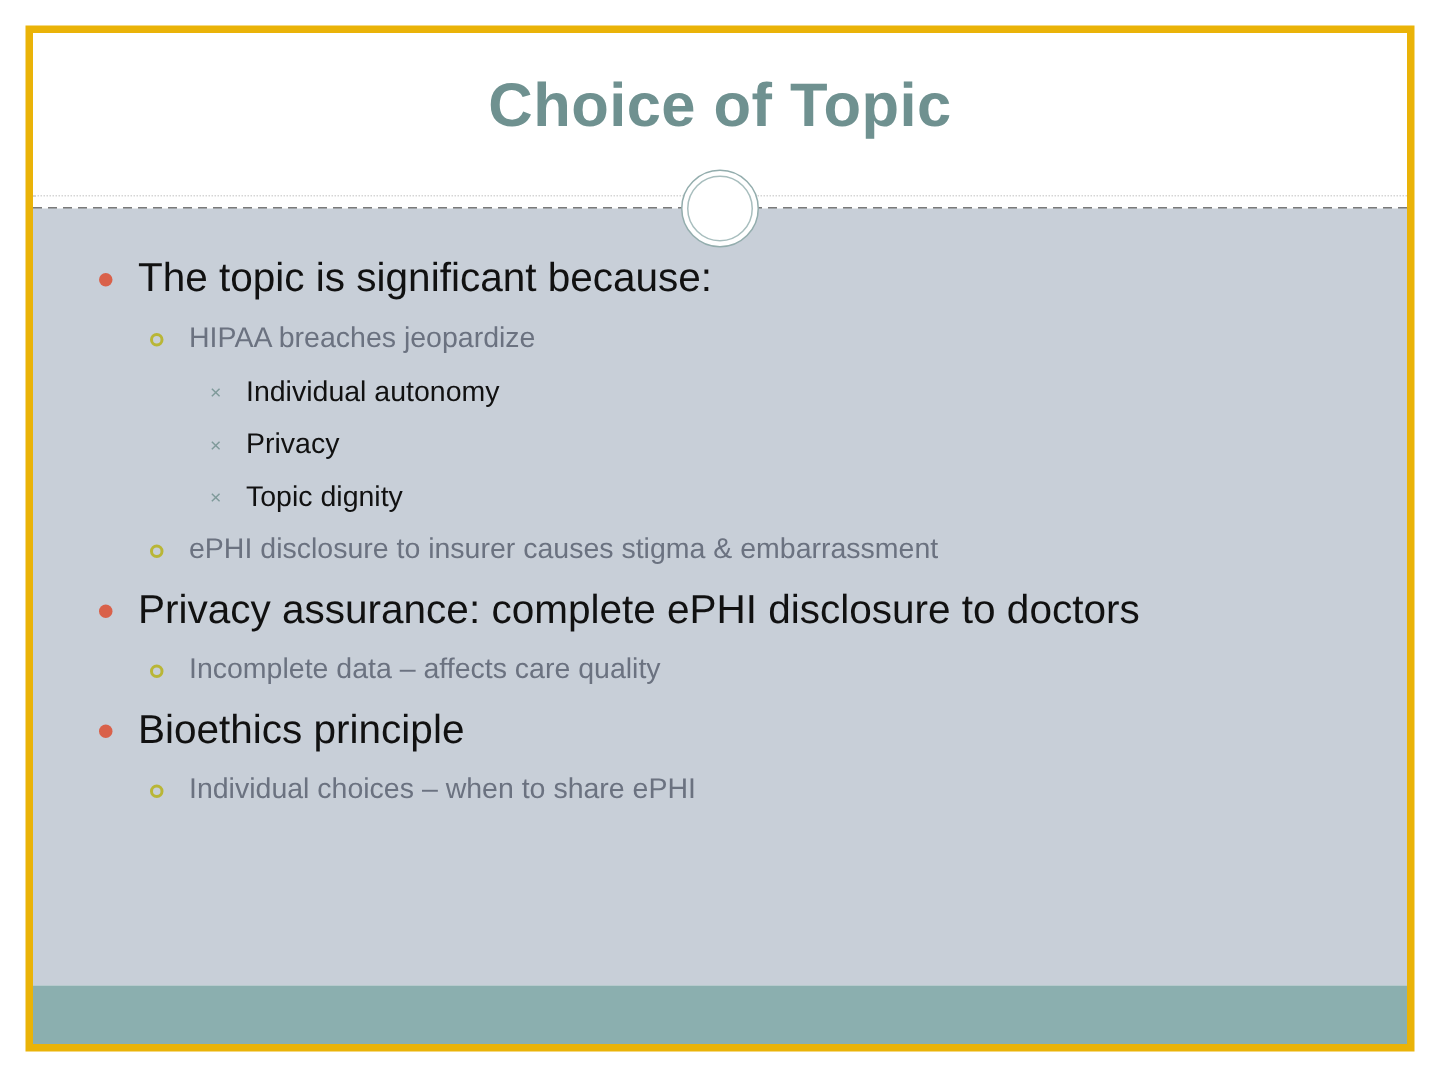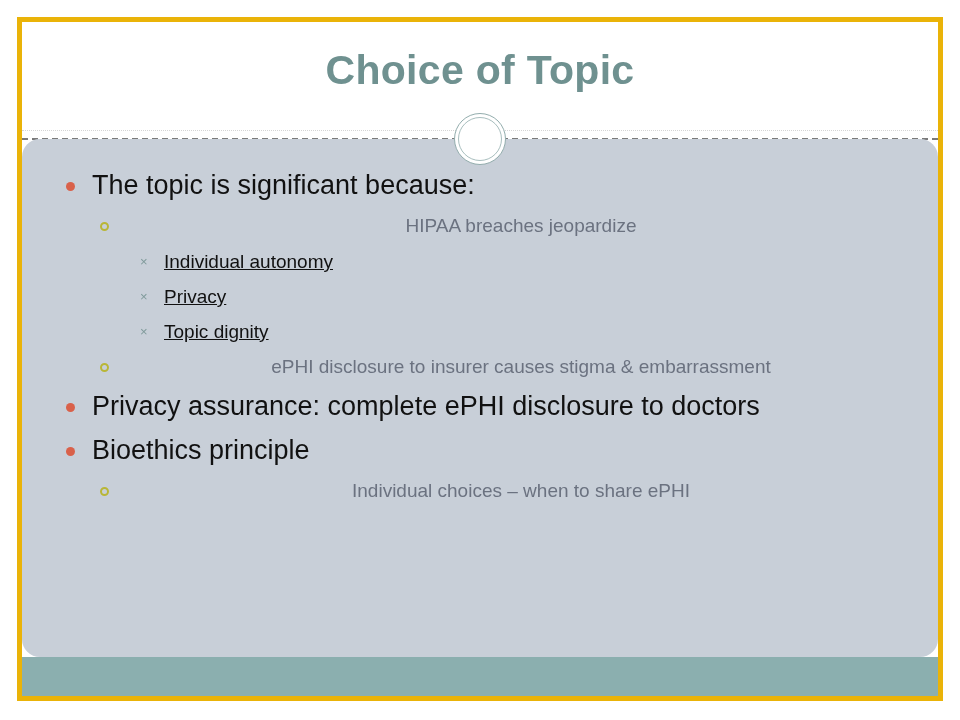--- a/index.html
+++ b/index.html
@@ -94,21 +94,20 @@
   
   .slide-body {
     position: absolute;
     left: 0;
     top: 117px;
     width: 100%;
     height: 518px;
     background: #c8cfd8;
     padding: 26px 22px 0 22px;
     box-sizing: border-box;
-    border-radius: 18px;
   }
 
   .slide-footer {
     position: absolute;
     left: 0;
     top: 635px;
     width: 100%;
     height: 47px;
     background: #8bafaf;
   }
@@ -150,21 +149,20 @@
     height: 9px;
     border-radius: 50%;
     background: #d9614a;
   }
 
   
   .lvl2 {
     padding-left: 82px;
     margin-bottom: 2px;
     min-height: 34px;
-    text-align: center;
   }
   .lvl2 > .bullet-text {
     font-size: 19px;
     color: #6b7280;
     line-height: 34px;
   }
   .lvl2 > .bullet-mark {
     left: 56px;
     top: 13px;
     width: 9px;
@@ -178,21 +176,20 @@
   
   .lvl3 {
     padding-left: 120px;
     margin-bottom: 2px;
     min-height: 33px;
   }
   .lvl3 > .bullet-text {
     font-size: 19px;
     color: #111111;
     line-height: 33px;
-    text-decoration: underline;
   }
   .lvl3 > .bullet-mark {
     left: 96px;
     top: 0;
     height: 33px;
     line-height: 33px;
     font-size: 13px;
     color: #7f9a9a;
   }
 </style>
@@ -232,20 +229,24 @@
           <span class="bullet-text">Topic dignity</span>
         </li>
         <li class="bullet lvl2">
           <span class="bullet-mark"></span>
           <span class="bullet-text">ePHI disclosure to insurer causes stigma &amp; embarrassment</span>
         </li>
         <li class="bullet lvl1">
           <span class="bullet-mark"></span>
           <span class="bullet-text">Privacy assurance: complete ePHI disclosure to doctors</span>
         </li>
+        <li class="bullet lvl2">
+          <span class="bullet-mark"></span>
+          <span class="bullet-text">Incomplete data – affects care quality</span>
+        </li>
         <li class="bullet lvl1">
           <span class="bullet-mark"></span>
           <span class="bullet-text">Bioethics principle</span>
         </li>
         <li class="bullet lvl2">
           <span class="bullet-mark"></span>
           <span class="bullet-text">Individual choices – when to share ePHI</span>
         </li>
       </ul>
   </div>

